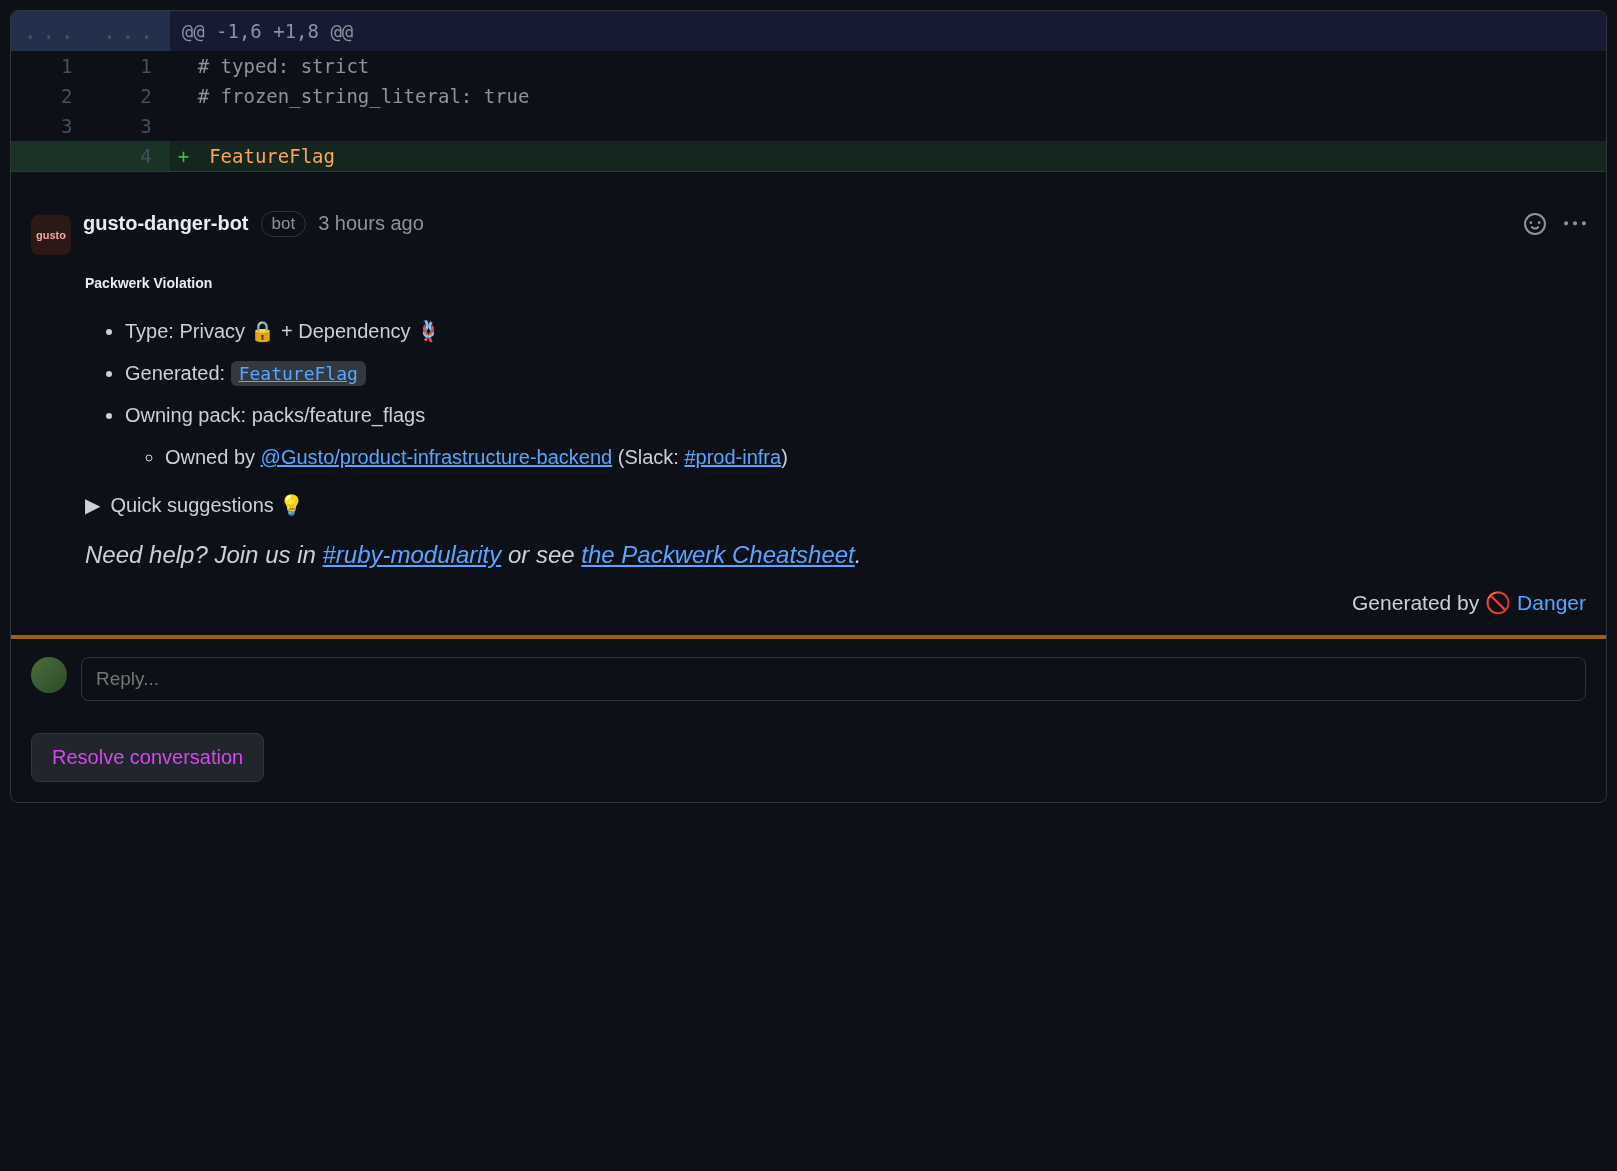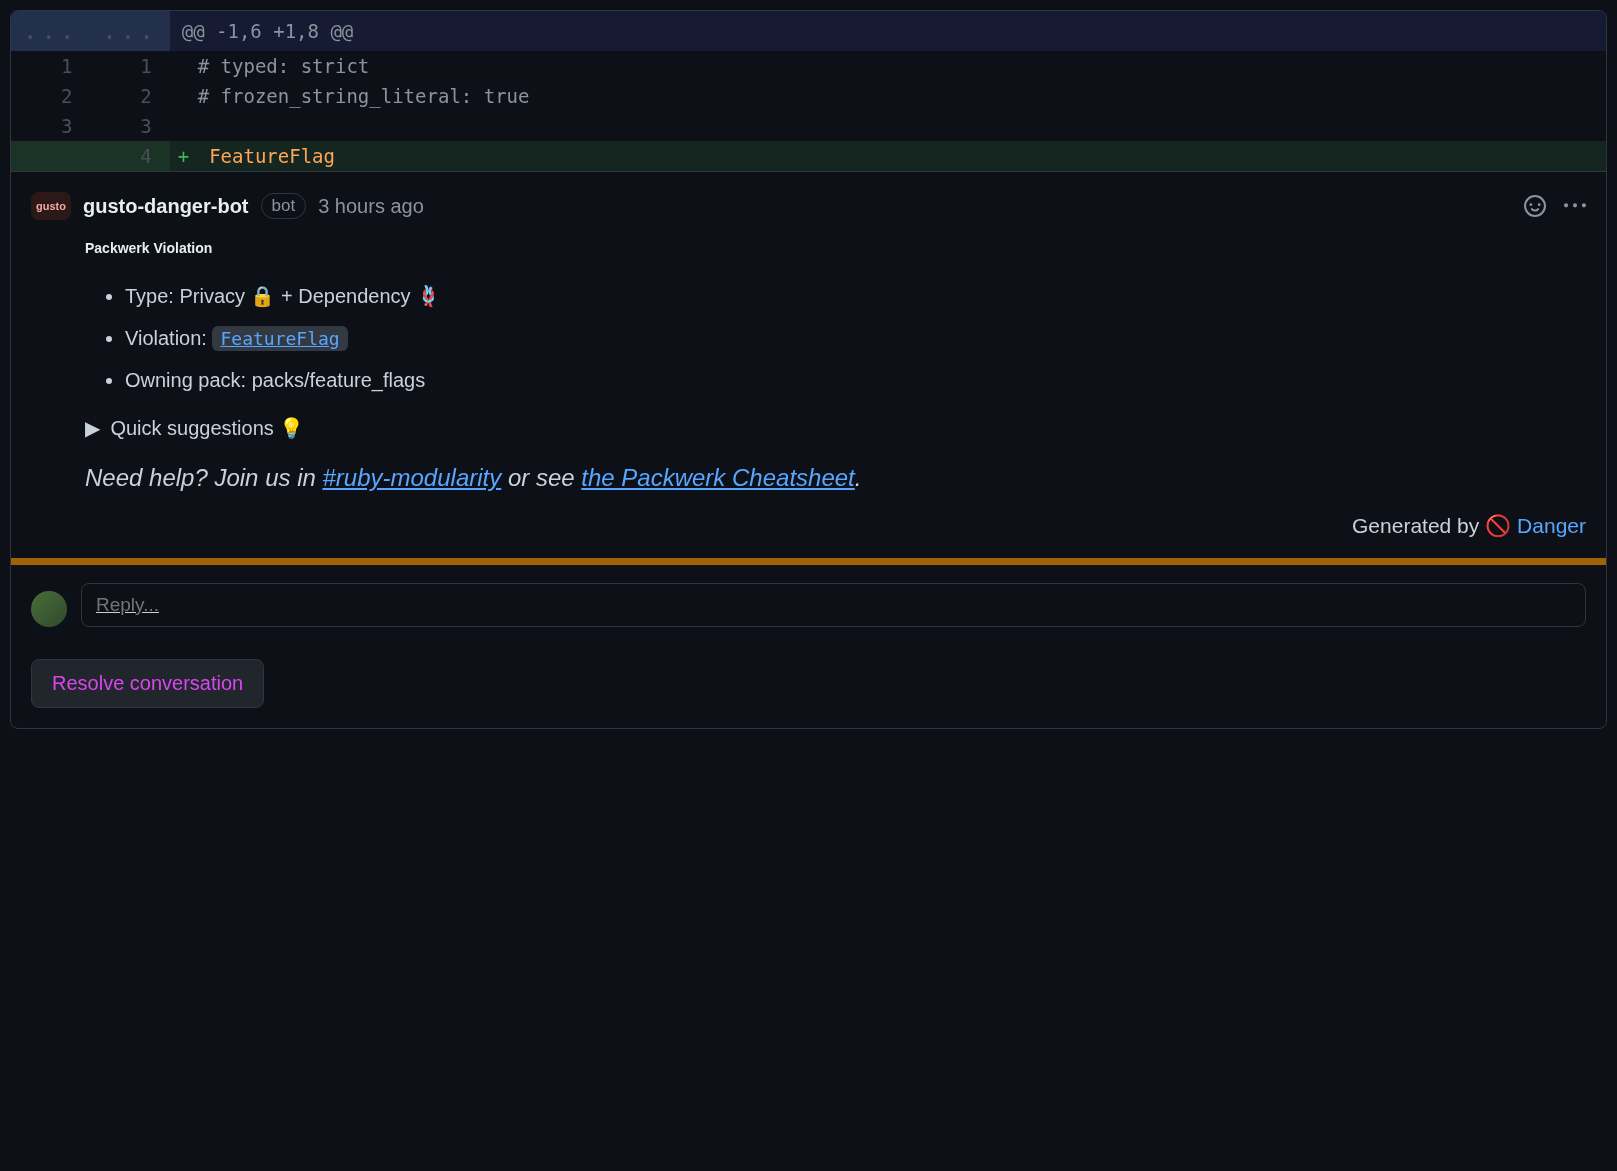--- a/index.html
+++ b/index.html
@@ -88,30 +88,31 @@
       background: #0d1117;
     }
     .comment-header {
       display: flex;
       align-items: center;
       gap: 12px;
       margin-bottom: 20px;
     }
     .avatar {
       width: 40px;
-      height: 28px;
+      height: 40px;
       border-radius: 8px;
       background: #2d1818;
       display: flex;
       align-items: center;
       justify-content: center;
       font-size: 11px;
       font-weight: bold;
       color: #f2a8a0;
       font-family: Arial, sans-serif;
+      margin-top: 23px;
     }
     .author-name {
       font-weight: 600;
       color: #e6edf3;
       font-size: 20px;
     }
     .bot-badge {
       border: 1px solid #30363d;
       border-radius: 16px;
       padding: 2px 10px;
@@ -192,26 +193,25 @@
       font-size: 24px;
       margin: 8px 0;
     }
     .generated-by {
       text-align: right;
       font-size: 21px;
       padding: 14px 0 20px 0;
       color: #c9d1d9;
     }
     .reply-section {
-      border-top: 7px solid #a16207;
+      border-top: 4px solid #a16207;
       padding: 18px 20px;
       display: flex;
-      align-items: flex-end;
+      align-items: flex-start;
       gap: 14px;
-      text-decoration: underline;
     }
     .user-avatar {
       width: 36px;
       height: 36px;
       border-radius: 50%;
       background: linear-gradient(135deg, #4a6e3a, #2d4a2a);
     }
     .reply-input {
       flex: 1;
       background: #0d1117;
@@ -293,24 +293,29 @@
       </div>
     </div>
 
     <div class="comment-body">
       <div class="comment-title">Packwerk Violation</div>
       <ul>
         <li>
           <span>Type: </span><span>Privacy 🔒 + Dependency 🪢</span>
         </li>
         <li>
-          <span>Violation: </span><span class="code-inline"><a>FeatureFlag</a></span>
+          <span>Generated: </span><span class="code-inline"><a>FeatureFlag</a></span>
         </li>
         <li>
           <span>Owning pack: </span><span>packs/feature_flags</span>
+          <ul>
+            <li>
+              <span>Owned by </span><a class="link">@Gusto/product-infrastructure-backend</a><span> (Slack: </span><a class="link">#prod-infra</a><span>)</span>
+            </li>
+          </ul>
         </li>
       </ul>
 
       <div class="details-summary">
         <span class="triangle">▶</span>
         <span>Quick suggestions 💡</span>
       </div>
 
       <div class="help-text">
         <span>Need help? Join us in </span><a class="link">#ruby-modularity</a><span> or see </span><a class="link">the Packwerk Cheatsheet</a><span>.</span>

